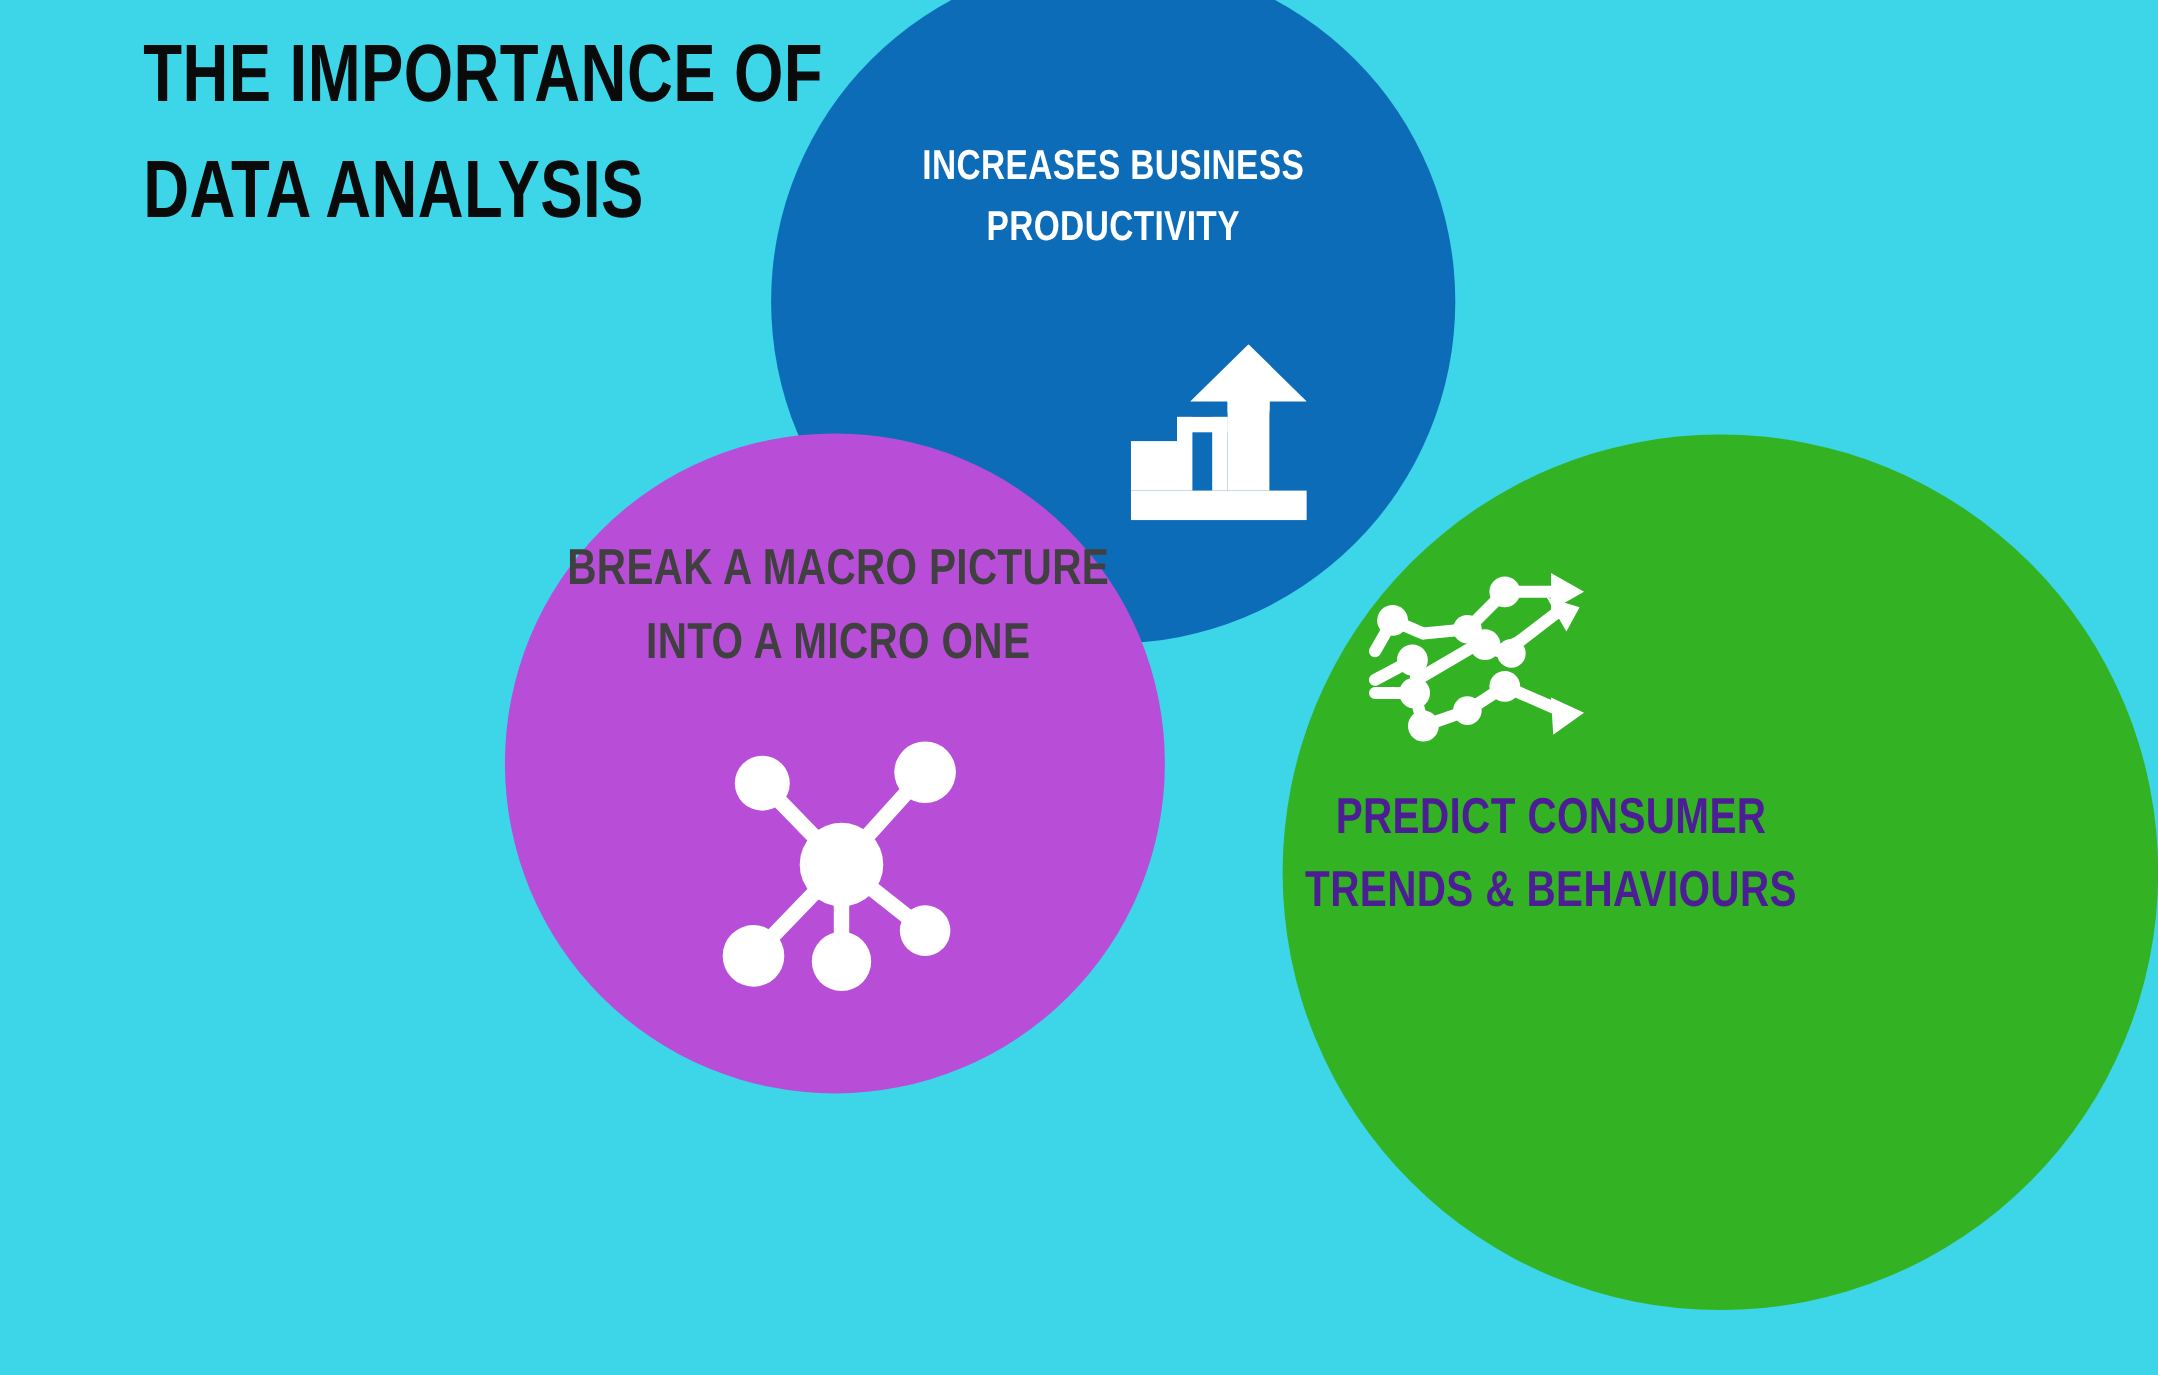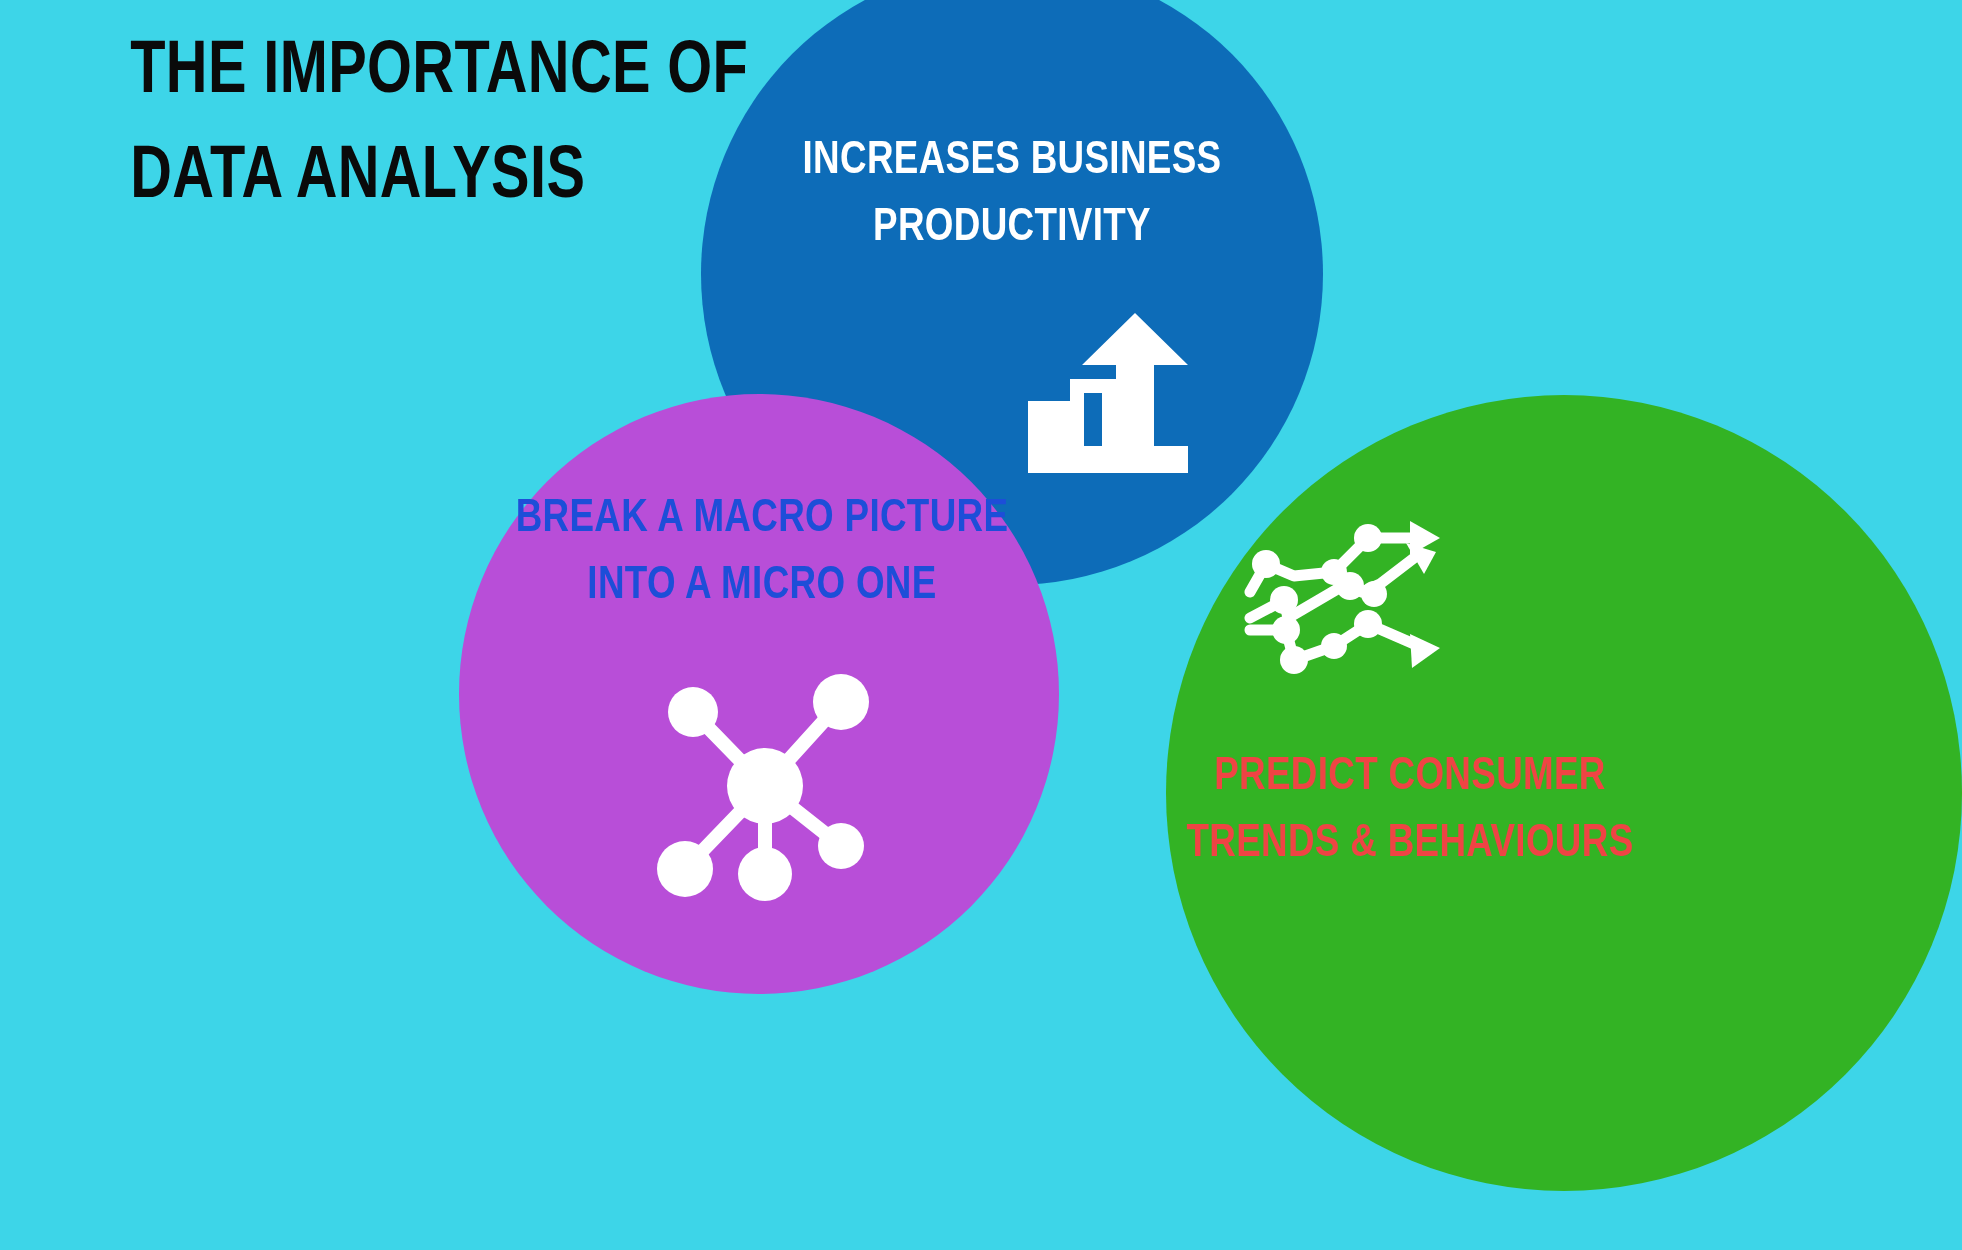--- a/index.html
+++ b/index.html
@@ -96,21 +96,21 @@
     display: block;
     white-space: nowrap;
     transform: scaleX(0.80);
     transform-origin: center center;
   }
 
   #label-blue {
     left: 702px;
     top: 124px;
     width: 620px;
-    font-size: 46px;
+    font-size: 38px;
     z-index: 41;
   }
   #label-purple {
     left: 452px;
     top: 482px;
     width: 620px;
     font-size: 46px;
     z-index: 45;
   }
   #label-green {
@@ -184,21 +184,21 @@
         <rect x="74" y="66" width="14" height="67"></rect>
 
         <rect x="88" y="48" width="38" height="85"></rect>
 
         <polygon points="107,0 160,52 126,52 126,62 88,62 88,52 54,52"></polygon>
         <polygon points="107,2 155,50 126,50 126,60 90,60 90,50 60,50"></polygon>
       </g>
     </svg>
   </div>
 
-  <div class="circle-label" id="label-purple" style="color: #1d4ed8;">
+  <div class="circle-label" id="label-purple" style="color: #404040;">
     <span>BREAK A MACRO PICTURE</span>
     <span>INTO A MICRO ONE</span>
   </div>
 
   <div class="icon-wrap" id="icon-network">
     <svg viewBox="0 0 240 240" width="240" height="240" aria-hidden="true">
       <g stroke="#ffffff" stroke-width="14" stroke-linecap="round">
         <line x1="120" y1="122" x2="48" y2="48"></line>
         <line x1="120" y1="122" x2="196" y2="38"></line>
         <line x1="120" y1="122" x2="40" y2="205"></line>
@@ -209,21 +209,21 @@
         <circle cx="120" cy="122" r="38"></circle>
         <circle cx="48" cy="48" r="25"></circle>
         <circle cx="196" cy="38" r="28"></circle>
         <circle cx="40" cy="205" r="28"></circle>
         <circle cx="120" cy="210" r="27"></circle>
         <circle cx="196" cy="182" r="23"></circle>
       </g>
     </svg>
   </div>
 
-  <div class="circle-label" id="label-green" style="color: #ef4444; margin-top: 32px;">
+  <div class="circle-label" id="label-green" style="color: #4c1d95;">
     <span>PREDICT CONSUMER</span>
     <span>TRENDS &amp; BEHAVIOURS</span>
   </div>
 
   <div class="icon-wrap" id="icon-trend">
     <svg viewBox="0 0 220 190" width="220" height="190" aria-hidden="true">
       <g stroke="#ffffff" stroke-width="11" fill="none" stroke-linecap="round" stroke-linejoin="round">
 
         <path d="M28,96 L44,68 L72,80 L112,76 L146,42 L196,42"></path>
 

